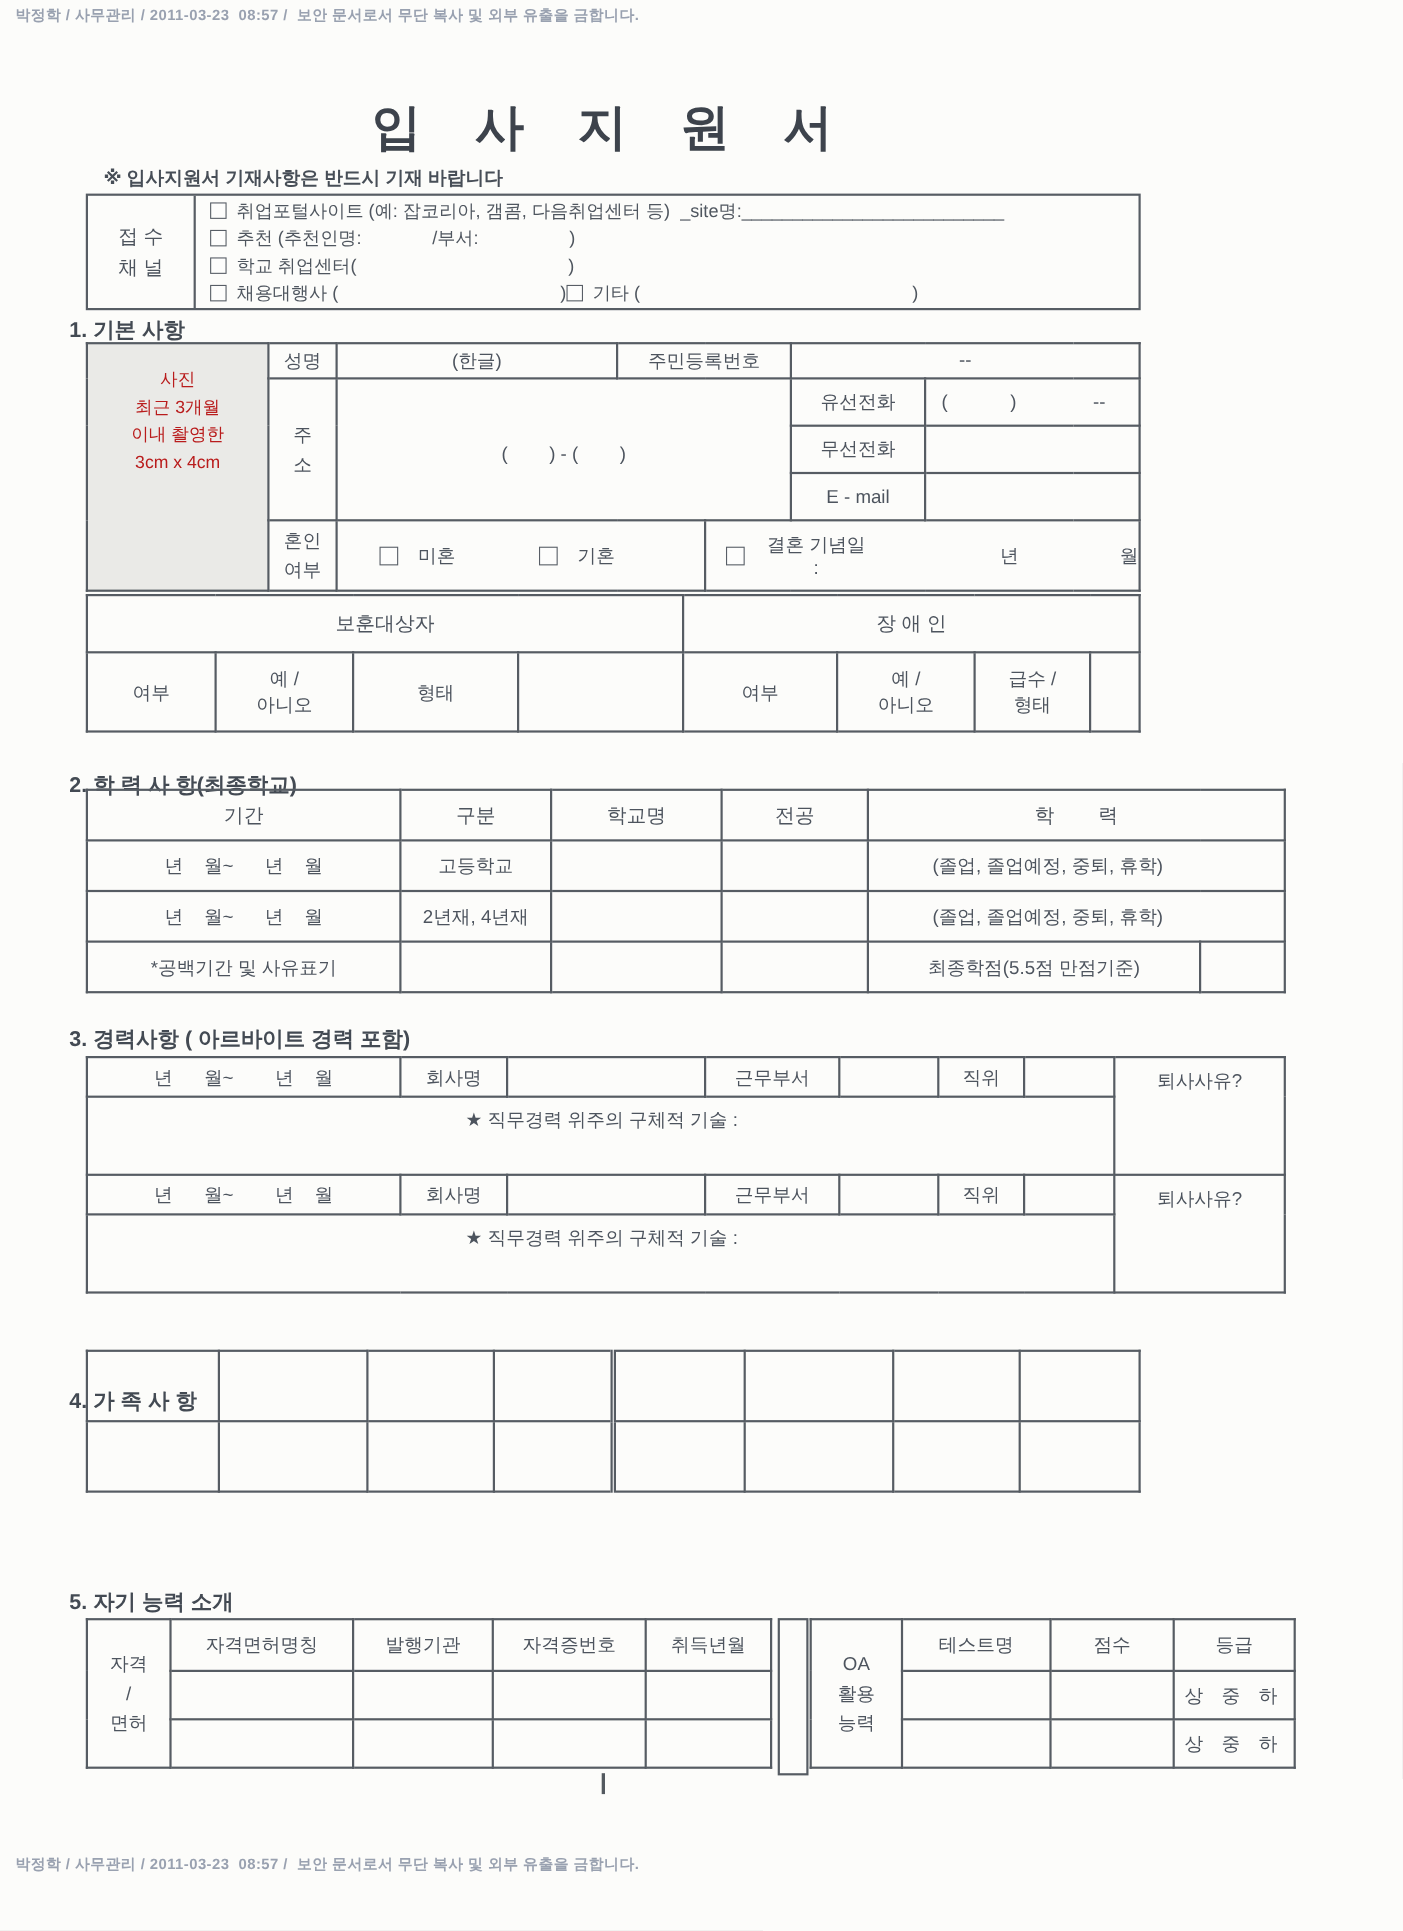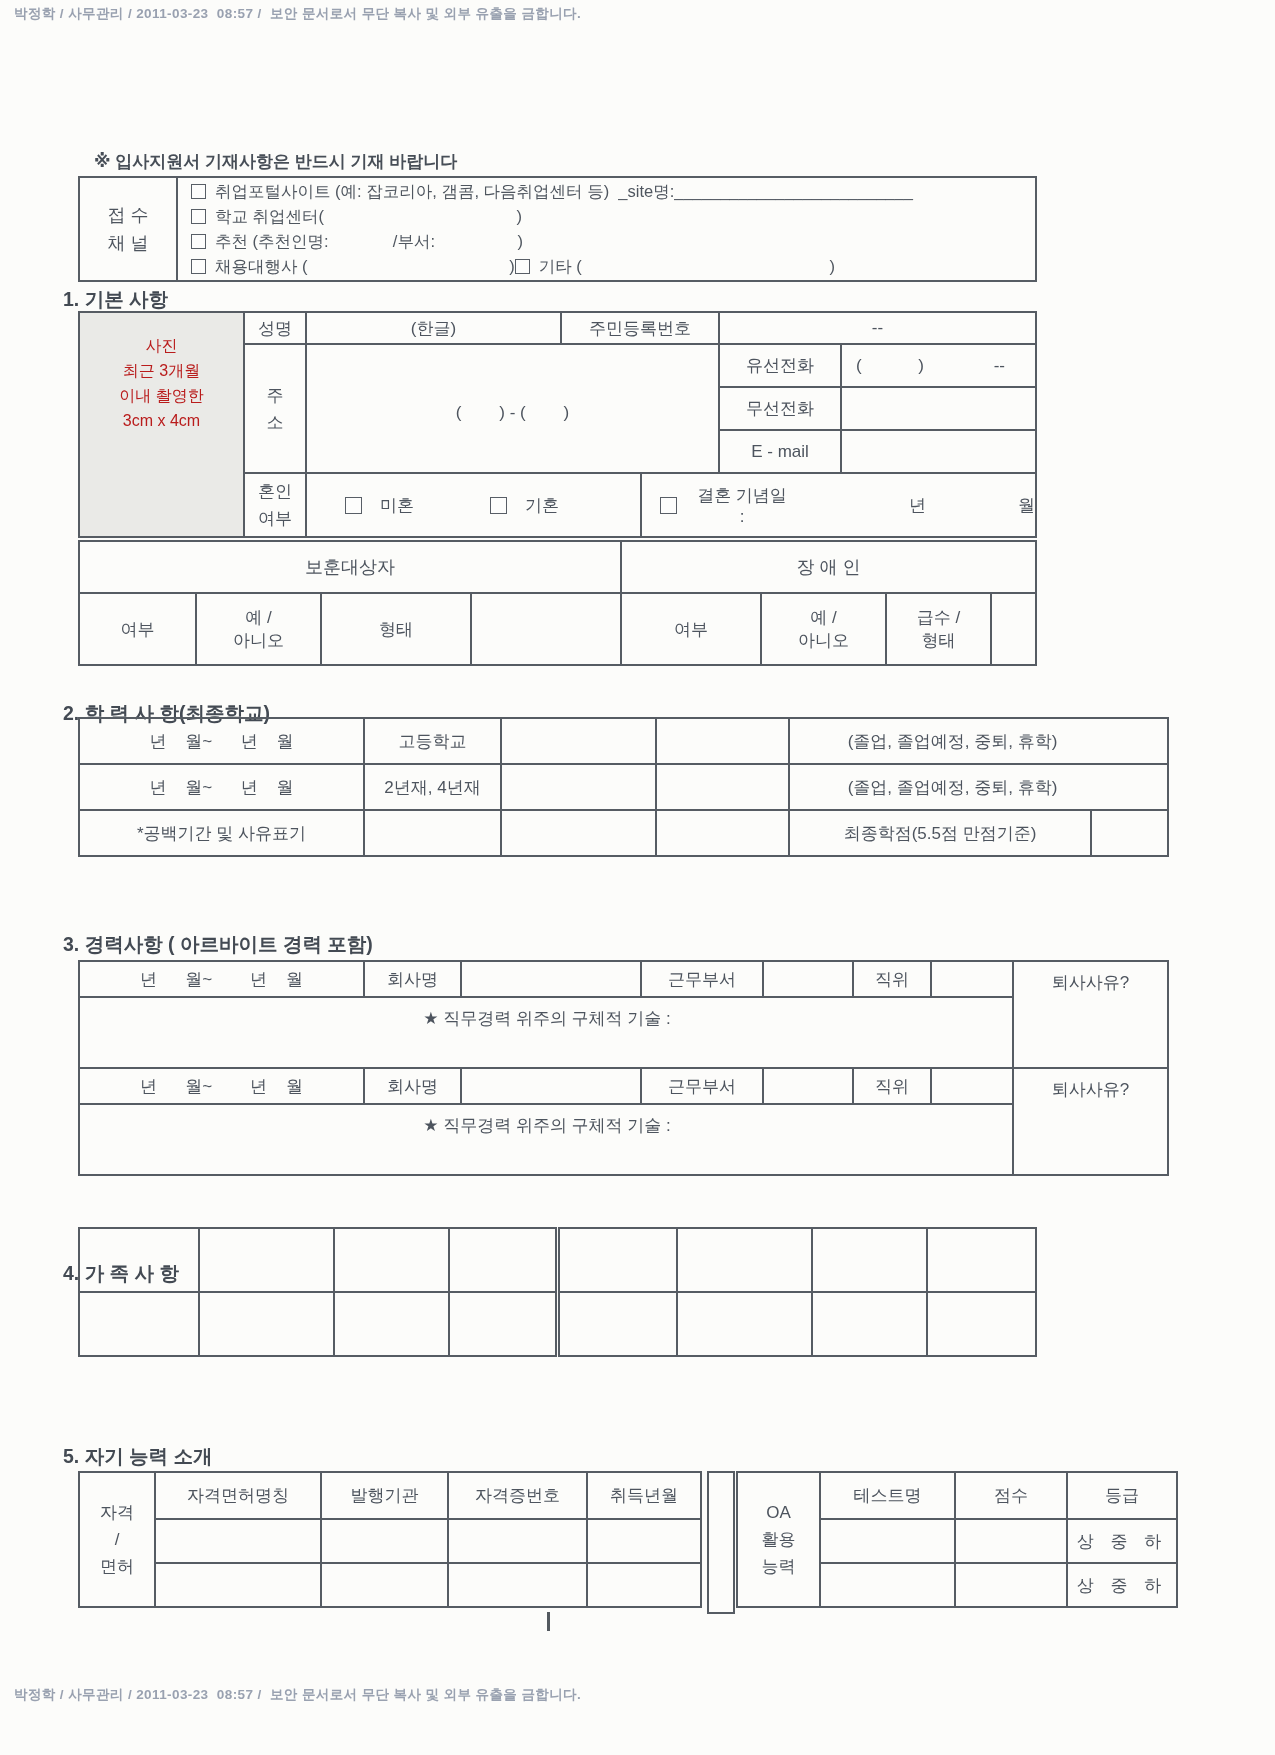--- a/index.html
+++ b/index.html
@@ -38,39 +38,40 @@
   .tick{position:absolute;width:3px;background:#53595f;}
   .grade{font-size:16px;letter-spacing:6px;}
 </style>
 </head>
 <body>
 
 <div class="page">
 
   <div class="wm" style="top:5px">박정학 / 사무관리 / 2011-03-23  08:57 /  보안 문서로서 무단 복사 및 외부 유출을 금합니다.</div>
 
+  <div class="title">입 사 지 원 서</div>
   <div class="note">※ 입사지원서 기재사항은 반드시 기재 바랍니다</div>
 
   <div class="channel">
     <div class="ch-label">
       <div>접 수</div>
       <div>채 널</div>
     </div>
     <div class="ch-opts">
       <div class="opt">
         <span class="cb"></span>
         <span class="pre">취업포털사이트 (예: 잡코리아, 갬콤, 다음취업센터 등)  _site명:__________________________</span>
       </div>
       <div class="opt">
         <span class="cb"></span>
-        <span class="pre">학교 취업센터(                                          )</span>
+        <span class="pre">추천 (추천인명:              /부서:                  )</span>
       </div>
       <div class="opt">
         <span class="cb"></span>
-        <span class="pre">추천 (추천인명:              /부서:                  )</span>
+        <span class="pre">학교 취업센터(                                          )</span>
       </div>
       <div class="opt">
         <span class="cb"></span>
         <span class="pre">채용대행사 (                                            )</span>
         <span class="cb"></span>
         <span class="pre">기타 (                                                      )</span>
       </div>
     </div>
   </div>
 
@@ -189,20 +190,27 @@
   <table class="t" style="top:717px;left:78px;width:1089px">
     <colgroup>
         <col style="width:285px">
         <col style="width:137px">
         <col style="width:155px">
         <col style="width:133px">
         <col style="width:302px">
         <col style="width:77px">
       </colgroup>
     <tbody>
+        <tr style="height:46px">
+      <td style="font-size:18px">기간</td>
+      <td style="font-size:18px">구분</td>
+      <td style="font-size:18px">학교명</td>
+      <td style="font-size:18px">전공</td>
+      <td colspan="2" class="pre" style="font-size:18px">학        력</td>
+    </tr>
     <tr style="height:46px">
       <td class="pre">년    월~      년    월</td>
       <td>고등학교</td>
       <td></td>
       <td></td>
       <td colspan="2" style="padding-right:52px">(졸업, 졸업예정, 중퇴, 휴학)</td>
     </tr>
     <tr style="height:46px">
       <td class="pre">년    월~      년    월</td>
       <td>2년재, 4년재</td>

